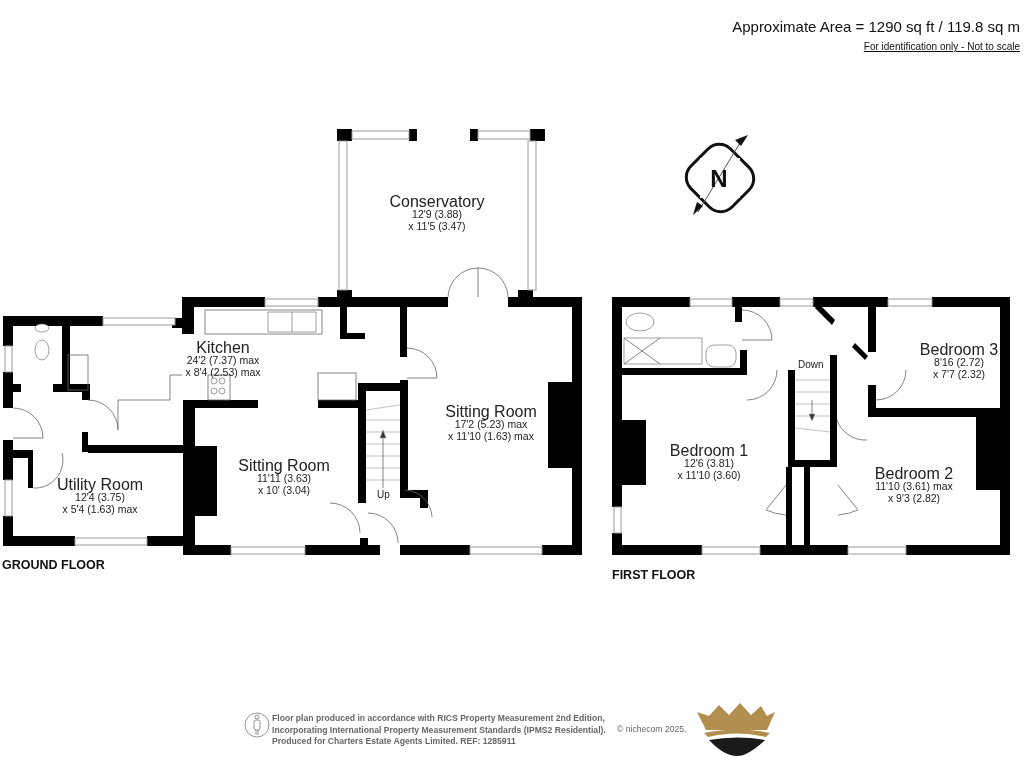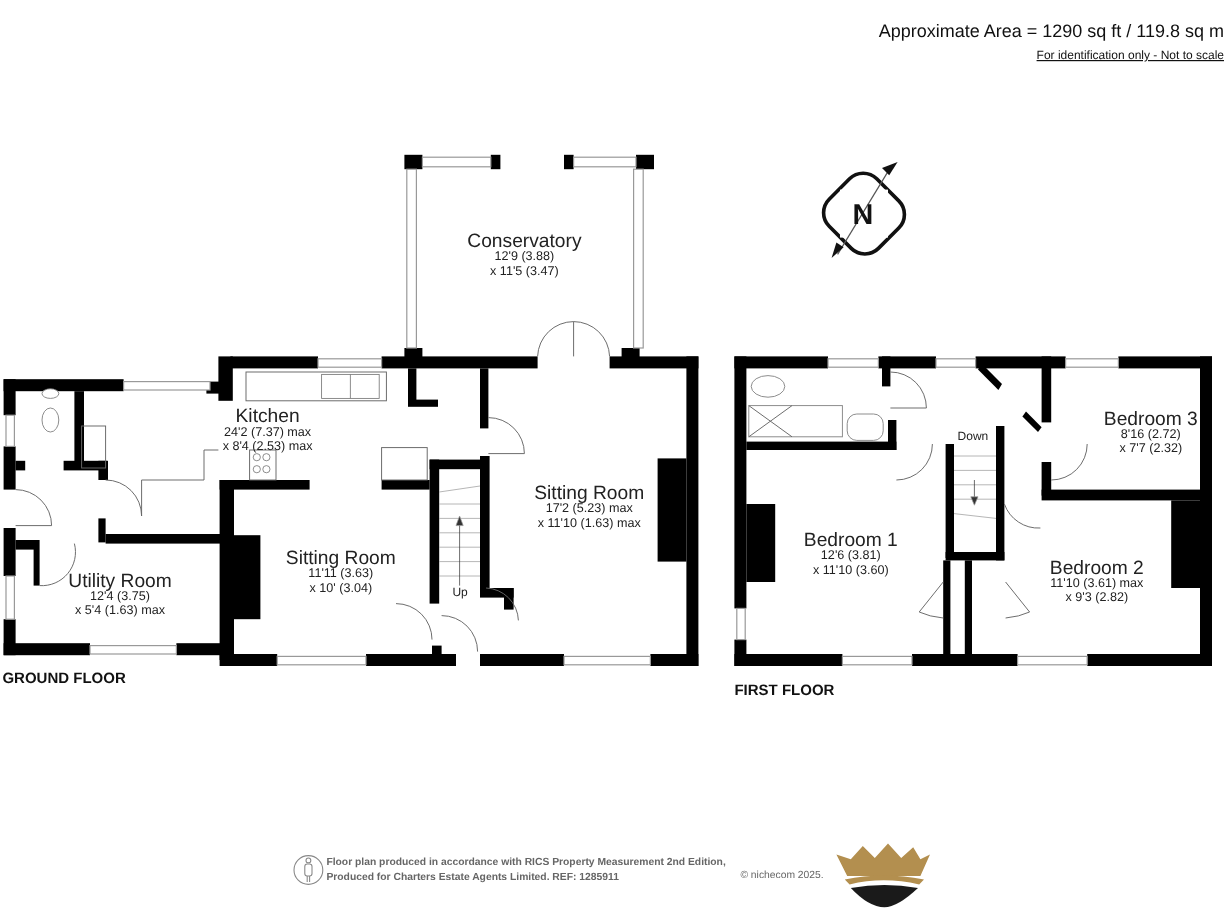--- a/index.html
+++ b/index.html
@@ -254,15 +254,16 @@
 <div class="room-label" style="left:943px; top:344px;margin-left:16px;">
   <span class="name">Bedroom 3</span>
   <span class="dim">8'16 (2.72)</span>
   <span class="dim">x 7'7 (2.32)</span>
 </div>
 <div class="abs stair-label" style="left:798px; top:359px;">Down</div>
 <div class="abs floor-label" style="left:612px; top:568px;">FIRST FLOOR</div>
 
 <div class="abs footer-text">
   <div>Floor plan produced in accordance with RICS Property Measurement 2nd Edition,</div>
+  <div>Incorporating International Property Measurement Standards (IPMS2 Residential).</div>
   <div>Produced for Charters Estate Agents Limited.   REF: 1285911</div>
 </div>
 <div class="abs footer-copy">© nichecom 2025.</div>
 
 </body></html>

